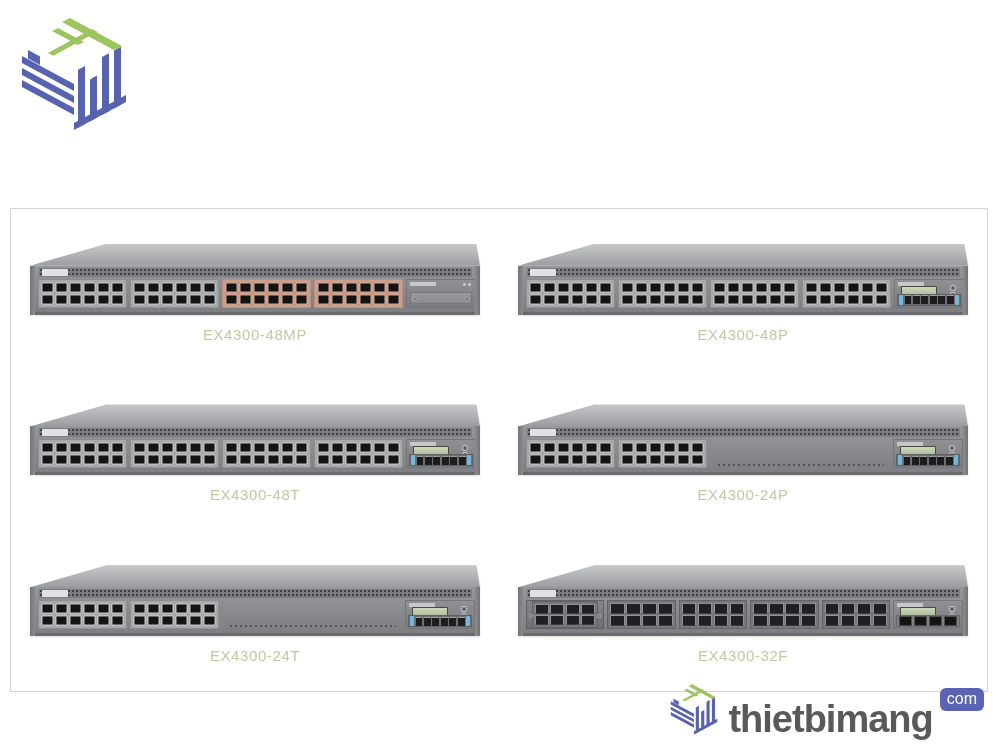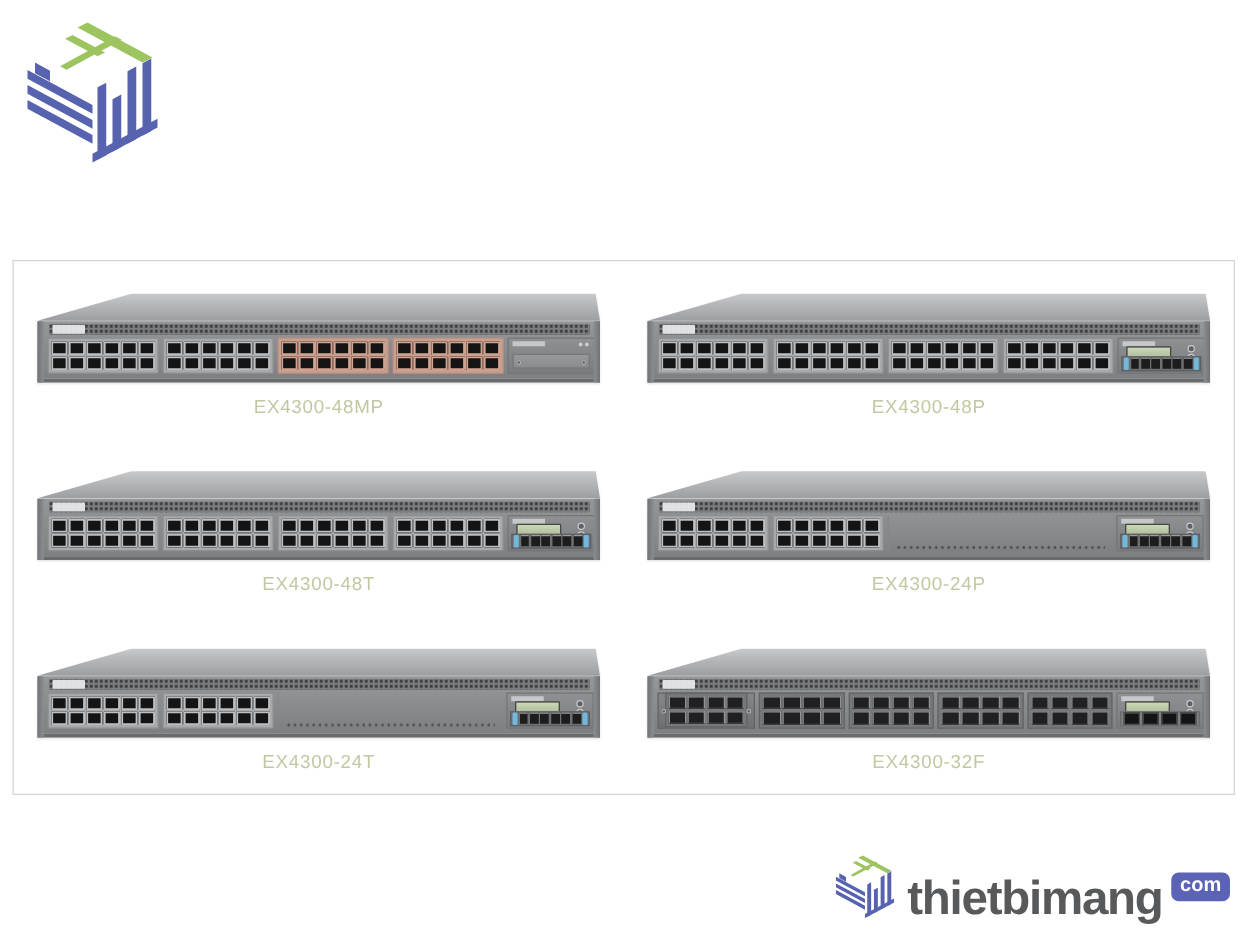--- a/index.html
+++ b/index.html
@@ -6,21 +6,21 @@
   body{width:1000px;height:744px;overflow:hidden;background:var(--page-bg,#fff);
        font-family:"Liberation Sans",sans-serif;}
   .page{position:relative;width:1000px;height:744px;background:var(--page-bg,#fff);}
 
   
   .biglogo{position:absolute;left:14px;top:6px;width:120px;height:132px;}
   .lgg{fill:var(--logo-green,#9cc45f);}
   .lgb{fill:var(--logo-blue,#5763ae);}
 
   
-  .panel{position:absolute;left:10px;top:208px;width:978px;height:428px;
+  .panel{position:absolute;left:10px;top:208px;width:978px;height:484px;
          border:1px solid var(--panel-border,#d4d4d4);background:#fff;box-sizing:border-box;}
   .grid{position:absolute;inset:0;display:grid;grid-template-columns:1fr 1fr;
         grid-template-rows:1fr 1fr 1fr;}
   .cell{margin:0;display:flex;flex-direction:column;align-items:center;
         justify-content:center;padding-top:8px;}
 
   
   .switch{width:450px;filter:drop-shadow(0 1px 1px rgba(0,0,0,.12));}
   .top-face{height:22px;background:linear-gradient(180deg,#c6c8ca,#9b9da0);
             clip-path:polygon(17% 0,99.2% 0,100% 100%,0 100%);}
@@ -91,21 +91,21 @@
   .plate .screw.pr{right:2px;top:40%;}
 
   .label{margin-top:11px;text-align:center;font-size:15px;letter-spacing:.6px;
          color:var(--label-color,#c4c7a2);}
 
   
   .watermark{position:absolute;right:16px;bottom:6px;display:flex;align-items:flex-start;gap:7px;}
   .wm-cube{width:54px;height:59px;margin-top:2px;}
   .wm-text{font-size:38px;font-weight:bold;color:var(--watermark-text-color,#58595b);
            letter-spacing:-1px;line-height:1;margin-top:23px;}
-  .badge{margin-top:21px;background:var(--badge-bg,#5a63b4);color:#fff;font-weight:bold;
+  .badge{margin-top:11px;background:var(--badge-bg,#5a63b4);color:#fff;font-weight:normal;
          font-size:16px;line-height:1;padding:3px 7px 4px;border-radius:6px;}
 </style>
 </head>
 <body>
 
 <div class="page">
 
   <svg width="0" height="0" style="position:absolute" aria-hidden="true">
     <defs>
       <g id="cube-glyph">

